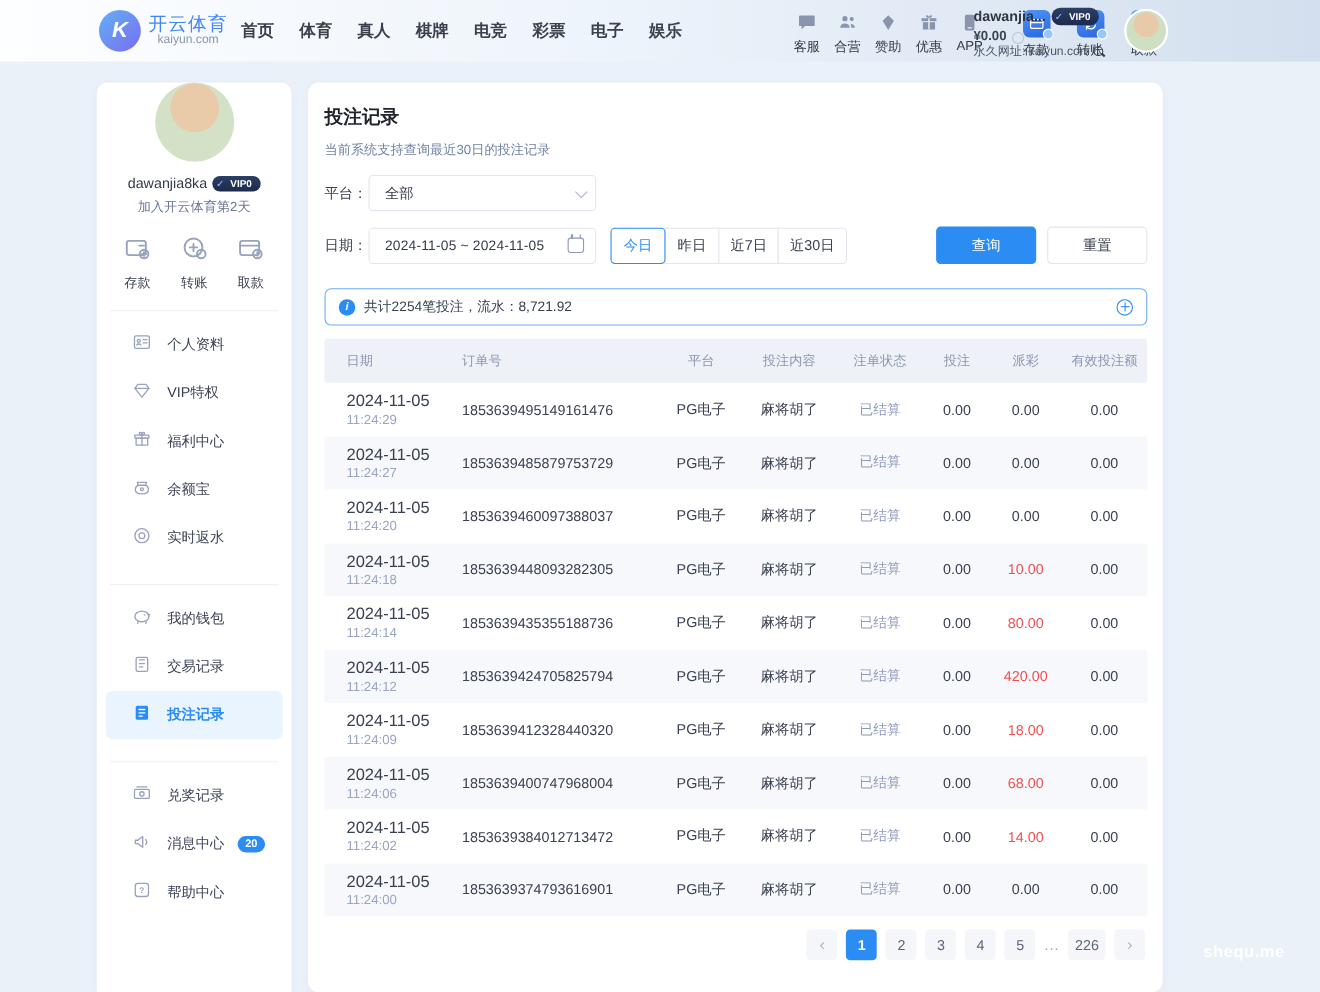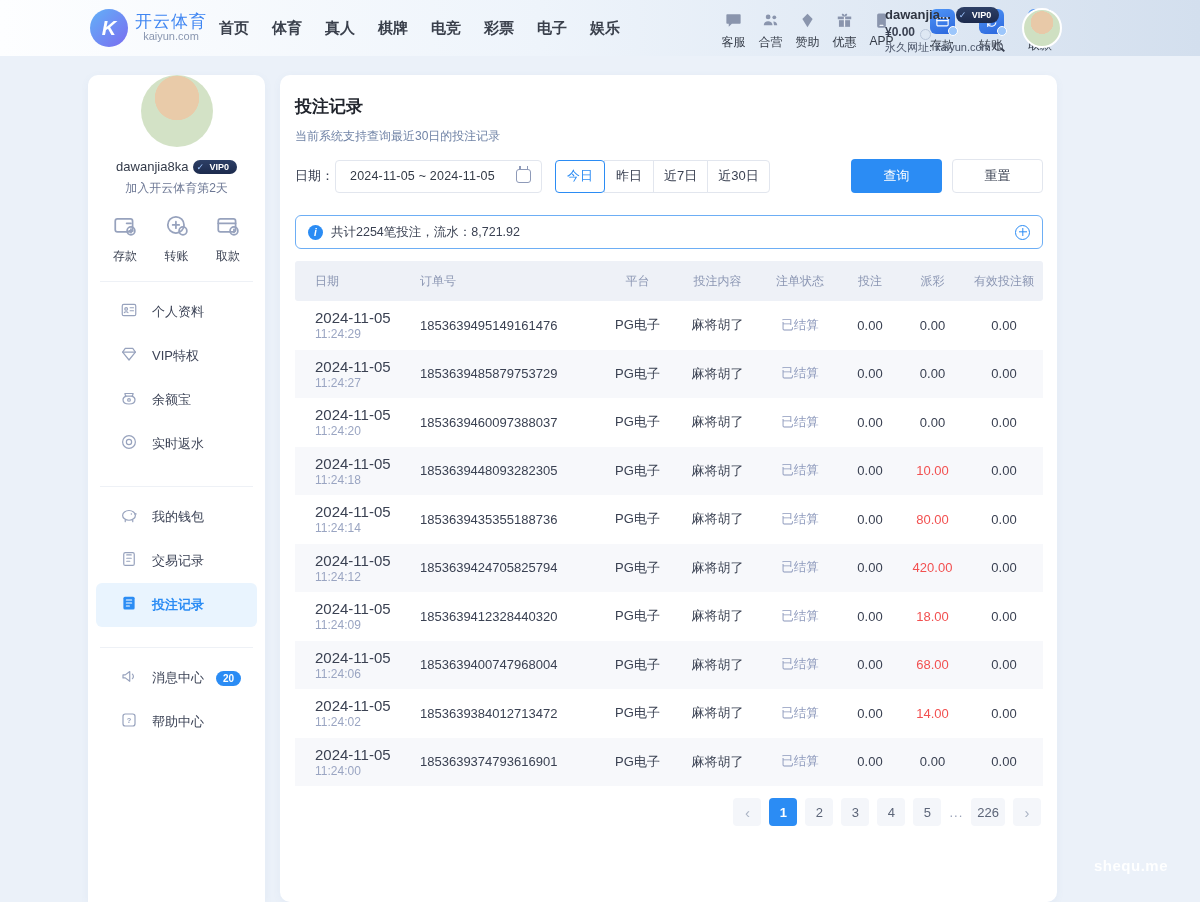--- a/index.html
+++ b/index.html
@@ -307,20 +307,29 @@
       </div>
       <div class="menu-item">
         <span><svg width="18" height="18" viewBox="0 0 24 24">
               <path class="sic" d="M7 4.5h10l3.5 5L12 20 3.5 9.5z"></path>
               <path class="sic" d="M3.5 9.5h17"></path>
             </svg></span>
         <span class="m-lbl">VIP特权</span>
       </div>
       <div class="menu-item">
         <span><svg width="18" height="18" viewBox="0 0 24 24">
+              <rect class="sic" x="3.5" y="7.5" width="17" height="3.5"></rect>
+              <rect class="sic" x="5" y="11" width="14" height="8.5"></rect>
+              <path class="sic" d="M12 7.5v12"></path>
+              <path class="sic" d="M12 7.3C8.6 7.3 7.8 4 10 4c1.3 0 2 1.7 2 3.3zm0 0c3.4 0 4.2-3.3 2-3.3-1.3 0-2 1.7-2 3.3z"></path>
+            </svg></span>
+        <span class="m-lbl">福利中心</span>
+      </div>
+      <div class="menu-item">
+        <span><svg width="18" height="18" viewBox="0 0 24 24">
               <path class="sic" d="M8 9.5c-2.5 1-4 2.6-4 4.8C4 17.8 7.3 20 12 20s8-2.2 8-5.7c0-2.2-1.5-3.8-4-4.8"></path>
               <path class="sic" d="M7.5 9.5h9L17.5 6h-11z"></path>
               <circle class="sic" cx="12" cy="14.5" r="1.8"></circle>
             </svg></span>
         <span class="m-lbl">余额宝</span>
       </div>
       <div class="menu-item">
         <span><svg width="18" height="18" viewBox="0 0 24 24">
               <circle class="sic" cx="12" cy="12" r="8.5"></circle>
               <circle class="sic" cx="12" cy="12" r="3.5"></circle>
@@ -352,40 +361,55 @@
               <path d="M8.5 8h7M8.5 12h7M8.5 16h4" stroke="#fff" stroke-width="1.6" stroke-linecap="round"></path>
             </svg></span>
         <span class="m-lbl">投注记录</span>
       </div>
     </div>
     <div class="side-divider"></div>
 
     <div class="menu-group">
       <div class="menu-item">
         <span><svg width="18" height="18" viewBox="0 0 24 24">
+              <rect class="sic" x="3" y="7.5" width="18" height="11" rx="1.5"></rect>
+              <circle class="sic" cx="12" cy="13" r="2.6"></circle>
+              <path class="sic" d="M6 4.5h12"></path>
+            </svg></span>
+        <span class="m-lbl">兑奖记录</span>
+      </div>
+      <div class="menu-item">
+        <span><svg width="18" height="18" viewBox="0 0 24 24">
               <path class="sic" d="M4 10.5v4h3l6 4.5v-13l-6 4.5z"></path>
               <path class="sic" d="M16.5 9.5c1.8 1.6 1.8 4.4 0 6"></path>
             </svg></span>
         <span class="m-lbl">消息中心</span>
         <span class="m-badge">20</span>
       </div>
       <div class="menu-item">
         <span><svg width="18" height="18" viewBox="0 0 24 24">
               <rect class="sic" x="4" y="4" width="16" height="16" rx="3"></rect>
               <text x="12" y="15.8" font-size="10" fill="#97a2bd" stroke="none" text-anchor="middle" font-family="Liberation Sans,sans-serif" font-weight="bold">?</text>
             </svg></span>
         <span class="m-lbl">帮助中心</span>
       </div>
     </div>
   </aside>
 
   <main class="content">
     <h1 class="page-title">投注记录</h1>
     <p class="page-subtitle">当前系统支持查询最近30日的投注记录</p>
 
+    <div class="filter-row">
+      <span class="f-label">平台：</span>
+      <div class="select-box">
+        <span class="select-value">全部</span>
+        <span class="chev"></span>
+      </div>
+    </div>
 
     <div class="filter-row">
       <span class="f-label">日期：</span>
       <div class="date-box">
         <span class="date-text">2024-11-05  ~  2024-11-05</span>
         <span class="cal-ic"></span>
       </div>
       <div class="range-group">
         <span class="range-btn active">今日</span>
         <span class="range-btn">昨日</span>

